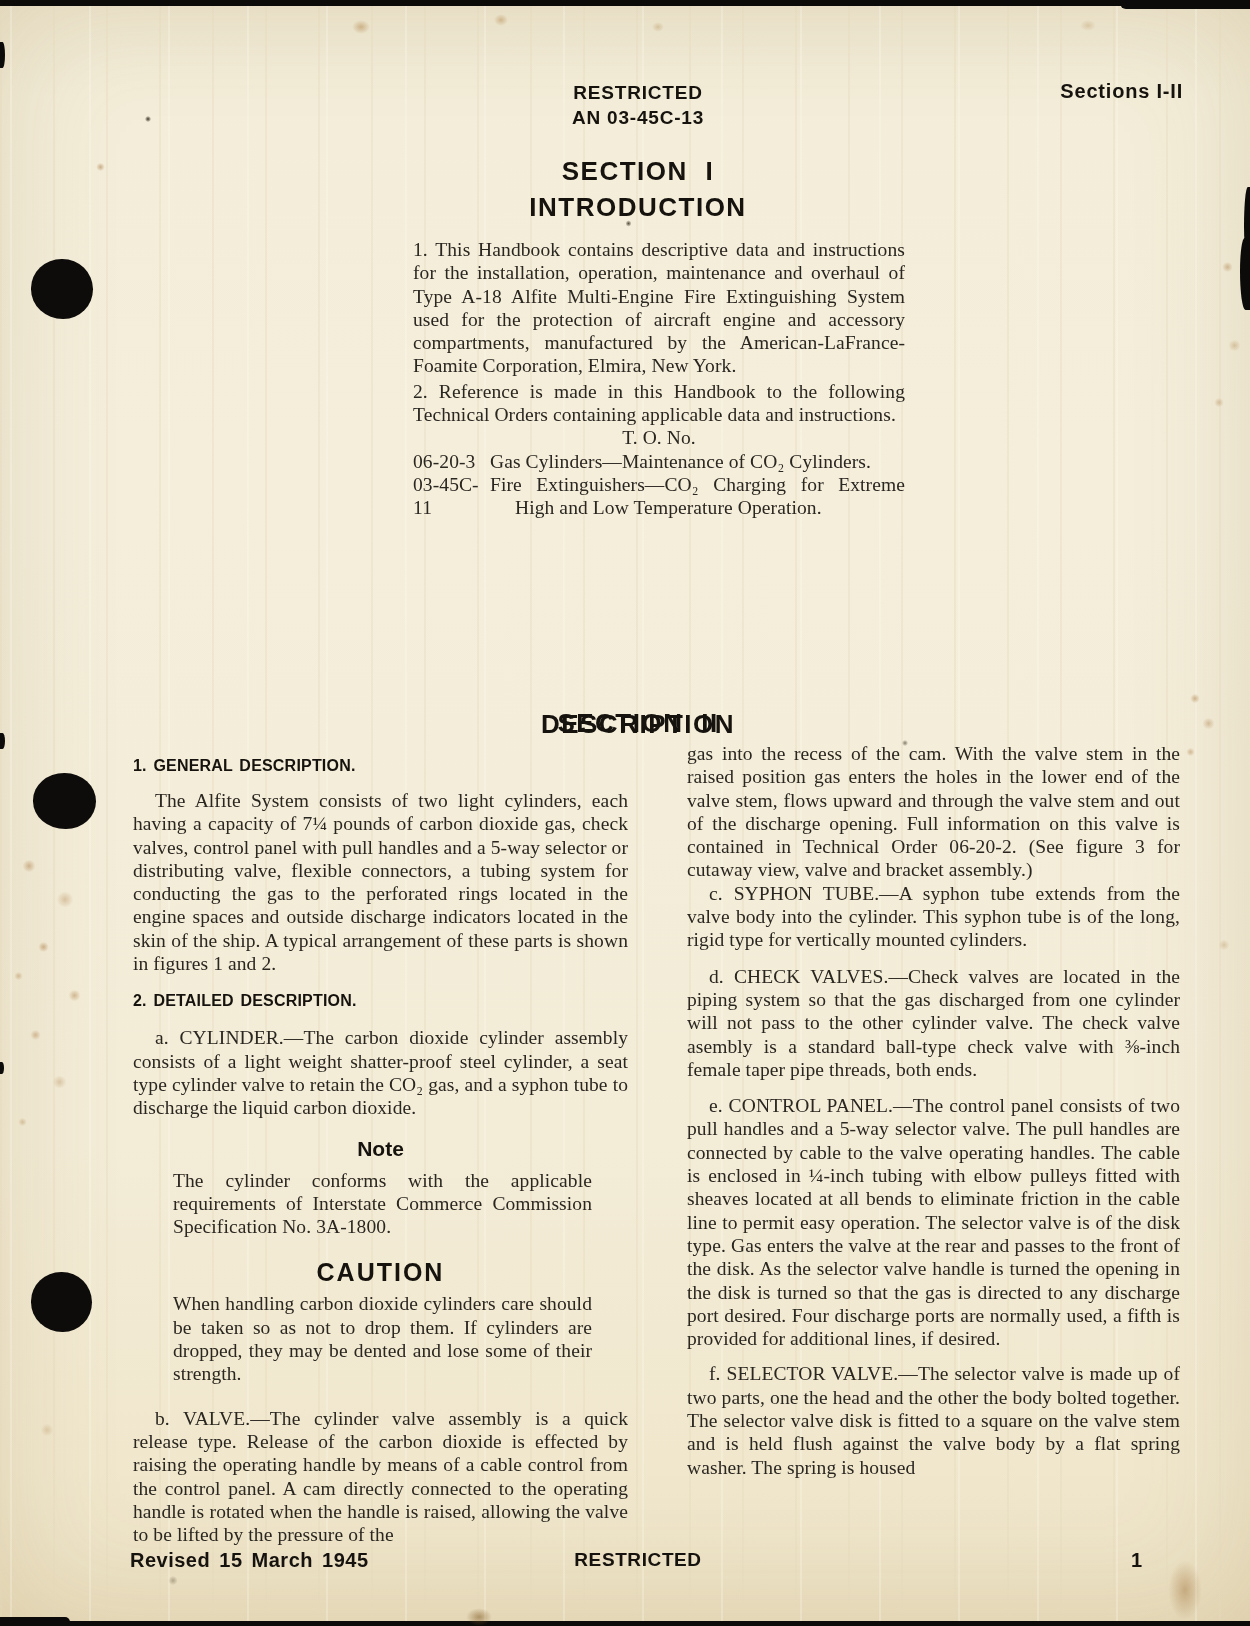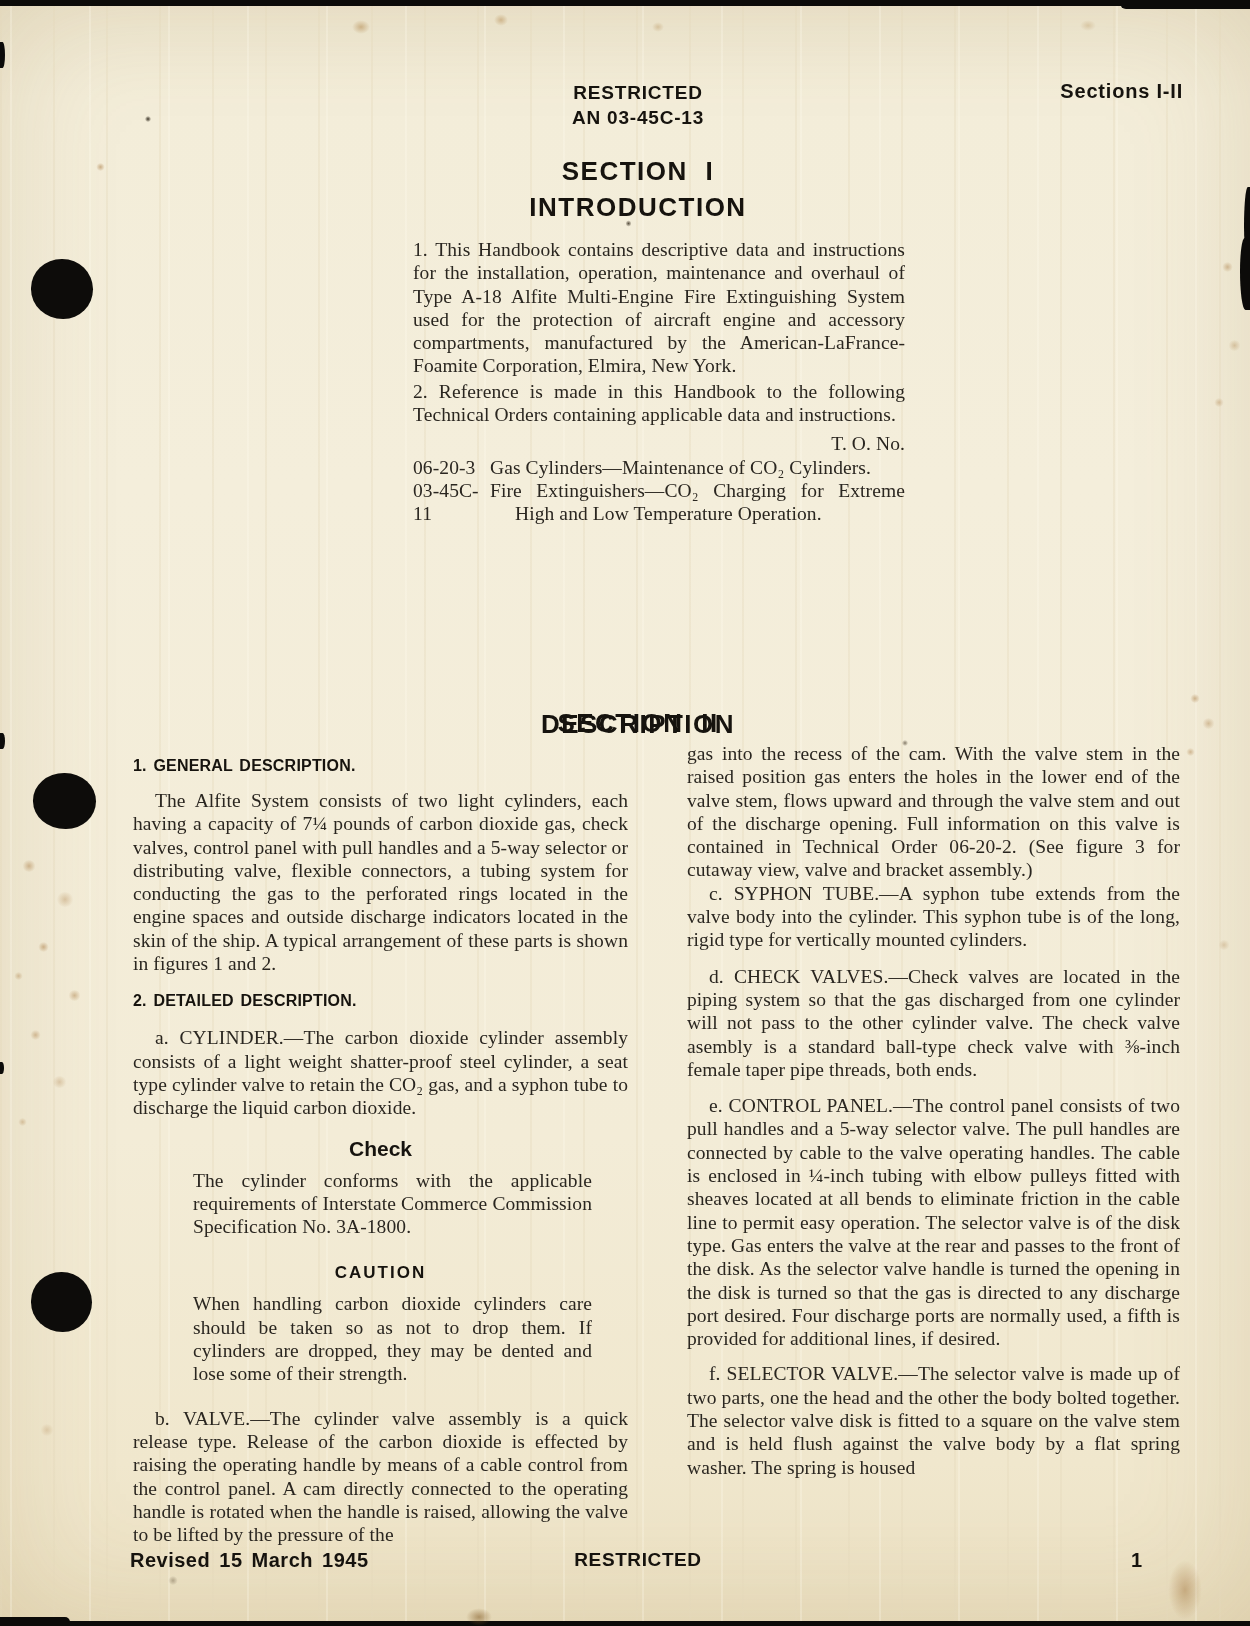--- a/index.html
+++ b/index.html
@@ -18,22 +18,22 @@
   }
   .edge{position:absolute;background:#0c0b09;}
   .par{font-size:19.5px; line-height:23.3px; text-align:justify; color:#2a2620; letter-spacing:0.1px;}
   .indent{text-indent:22px;}
   .sans{font-family:"Liberation Sans","DejaVu Sans",sans-serif; font-weight:bold; color:#16130e;margin-top:16px;}
   .sec-title{font-size:26px; letter-spacing:1.5px; word-spacing:9px; text-align:center;}
   .sec-sub{font-size:26px; letter-spacing:1.5px; text-align:center;}
   .centerband{position:absolute; left:26px; right:0;}
   .col-h{font-size:16px; line-height:24px; letter-spacing:0.2px; word-spacing:2px;}
   .note-h{font-size:21px; line-height:24px; text-align:center;}
-  .caution-h{font-size:17px; line-height:25px; text-align:center; letter-spacing:2px;}
-  .inset-block{margin-left:60px; margin-right:36px;}
+  .caution-h{font-size:25px; line-height:25px; text-align:center; letter-spacing:2px;}
+  .inset-block{margin-left:40px; margin-right:36px;}
   .hole{position:absolute; background:#0d0c0a; border-radius:50% 50% 48% 52%/49% 51% 50% 50%;}
   .stain{position:absolute; border-radius:50%; pointer-events:none;}
   .to-row{display:grid; grid-template-columns:77px 1fr;}
   .to-desc{padding-left:25px; text-indent:-25px;}
   .footer-bar{position:absolute; top:1533px; left:0; width:100%;}
 </style>
 </head>
 <body>
 
 <div id="page">
@@ -83,40 +83,40 @@
   <div class="centerband sans" style="top:66px; font-size:19px; letter-spacing:0.8px; text-align:center;">RESTRICTED</div>
   <div class="centerband sans" style="top:91px; font-size:19px; letter-spacing:0.8px; text-align:center;">AN 03-45C-13</div>
   <div class="sans" style="position:absolute; top:64px; right:67px; font-size:20px; letter-spacing:0.8px;">Sections I-II</div>
 
   <div class="centerband sans sec-title" style="top:140px;">SECTION I</div>
   <div class="centerband sans sec-sub" style="top:176px;">INTRODUCTION</div>
 
   <div style="position:absolute; left:413px; top:238px; width:492px;">
     <div class="par">1. This Handbook contains descriptive data and instructions for the installation, operation, maintenance and overhaul of Type A-18 Alfite Multi-Engine Fire Extinguishing System used for the protection of aircraft engine and accessory compartments, manufactured by the American-LaFrance-Foamite Corporation, Elmira, New York.</div>
     <div class="par" style="margin-top:2px;">2. Reference is made in this Handbook to the following Technical Orders containing applicable data and instructions.</div>
-    <div class="par" style="text-align:right;margin-top:6px;">T. O. No.</div>
+    <div class="par" style="text-align:center;">T. O. No.</div>
     <div class="to-row">
       <div class="par" style="text-align:left;">06-20-3</div>
       <div class="par to-desc">Gas Cylinders—Maintenance of CO₂ Cylinders.</div>
     </div>
     <div class="to-row">
       <div class="par" style="text-align:left;">03-45C-11</div>
       <div class="par to-desc">Fire Extinguishers—CO₂ Charging for Extreme High and Low Temperature Operation.</div>
     </div>
   </div>
 
   <div class="centerband sans sec-title" style="top:692px;">SECTION II</div>
   <div class="centerband sans sec-sub" style="top:693px;">DESCRIPTION</div>
 
   <div style="position:absolute; left:133px; top:738px; width:495px;">
     <div class="sans col-h">1. GENERAL DESCRIPTION.</div>
     <div class="par indent" style="margin-top:11px;">The Alfite System consists of two light cylinders, each having a capacity of 7¼ pounds of carbon dioxide gas, check valves, control panel with pull handles and a 5-way selector or distributing valve, flexible connectors, a tubing system for conducting the gas to the perforated rings located in the engine spaces and outside discharge indicators located in the skin of the ship. A typical arrangement of these parts is shown in figures 1 and 2.</div>
     <div class="sans col-h" style="margin-top:14px;">2. DETAILED DESCRIPTION.</div>
     <div class="par indent" style="margin-top:13px;">a. CYLINDER.—The carbon dioxide cylinder assembly consists of a light weight shatter-proof steel cylinder, a seat type cylinder valve to retain the CO₂ gas, and a syphon tube to discharge the liquid carbon dioxide.</div>
-    <div class="sans note-h" style="margin-top:17px;">Check</div>
+    <div class="sans note-h" style="margin-top:17px;">Note</div>
     <div class="par inset-block" style="margin-top:8px;">The cylinder conforms with the applicable requirements of Interstate Commerce Commission Specification No. 3A-1800.</div>
     <div class="sans caution-h" style="margin-top:22px;">CAUTION</div>
     <div class="par inset-block" style="margin-top:7px;">When handling carbon dioxide cylinders care should be taken so as not to drop them. If cylinders are dropped, they may be dented and lose some of their strength.</div>
     <div class="par indent" style="margin-top:21px;">b. VALVE.—The cylinder valve assembly is a quick release type. Release of the carbon dioxide is effected by raising the operating handle by means of a cable control from the control panel. A cam directly connected to the operating handle is rotated when the handle is raised, allowing the valve to be lifted by the pressure of the</div>
   </div>
 
   <div style="position:absolute; left:687px; top:742px; width:493px;">
     <div class="par">gas into the recess of the cam. With the valve stem in the raised position gas enters the holes in the lower end of the valve stem, flows upward and through the valve stem and out of the discharge opening. Full information on this valve is contained in Technical Order 06-20-2. (See figure 3 for cutaway view, valve and bracket assembly.)</div>
     <div class="par indent" style="">c. SYPHON TUBE.—A syphon tube extends from the valve body into the cylinder. This syphon tube is of the long, rigid type for vertically mounted cylinders.</div>
     <div class="par indent" style="margin-top:13px;">d. CHECK VALVES.—Check valves are located in the piping system so that the gas discharged from one cylinder will not pass to the other cylinder valve. The check valve asembly is a standard ball-type check valve with ⅜-inch female taper pipe threads, both ends.</div>

